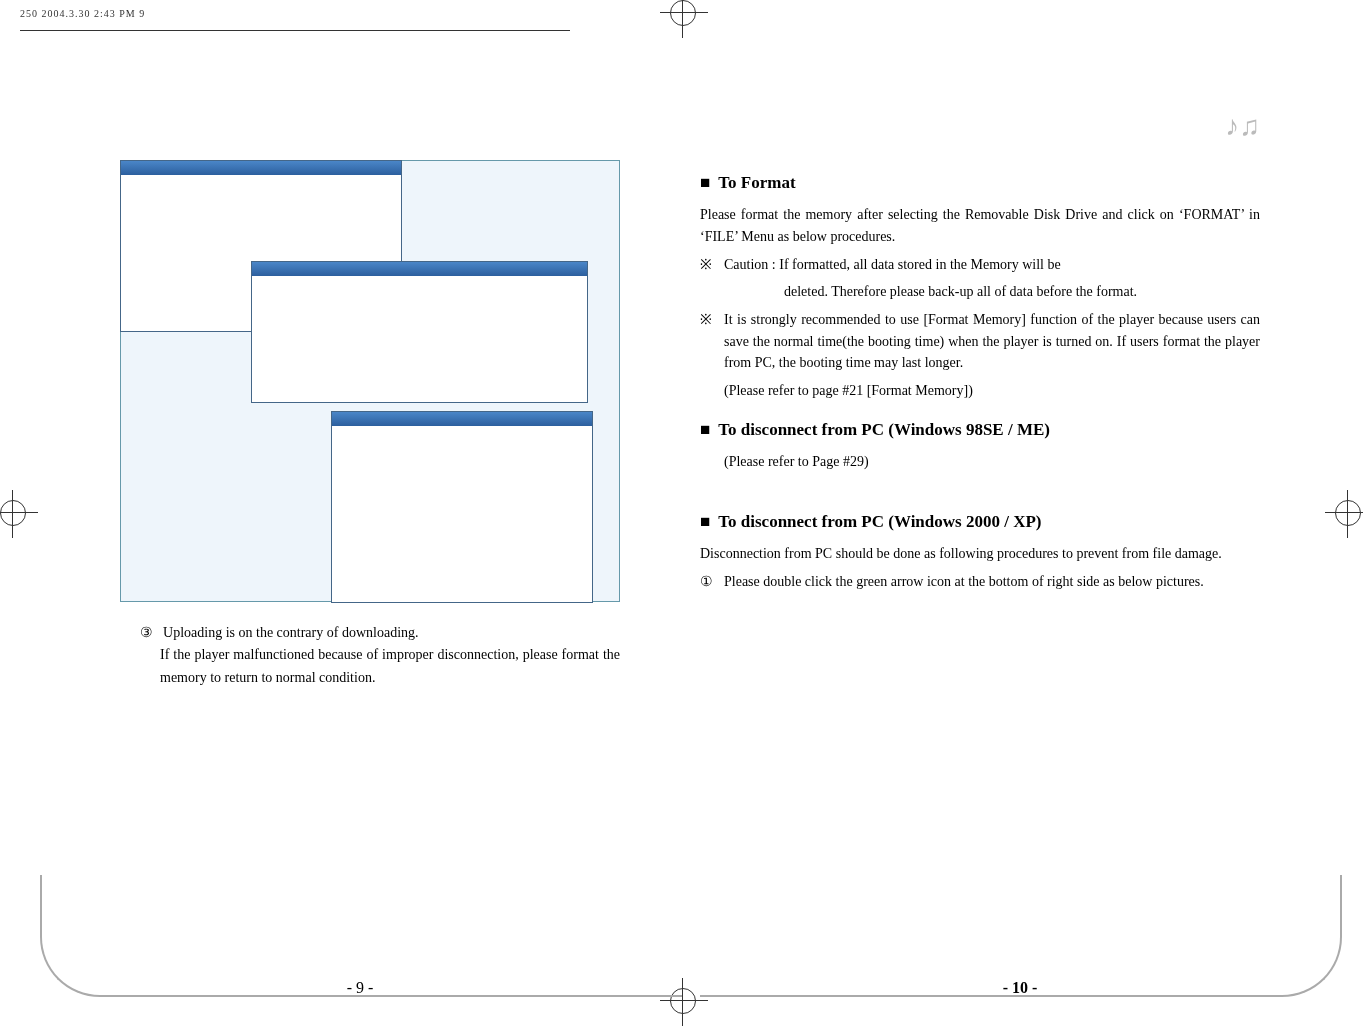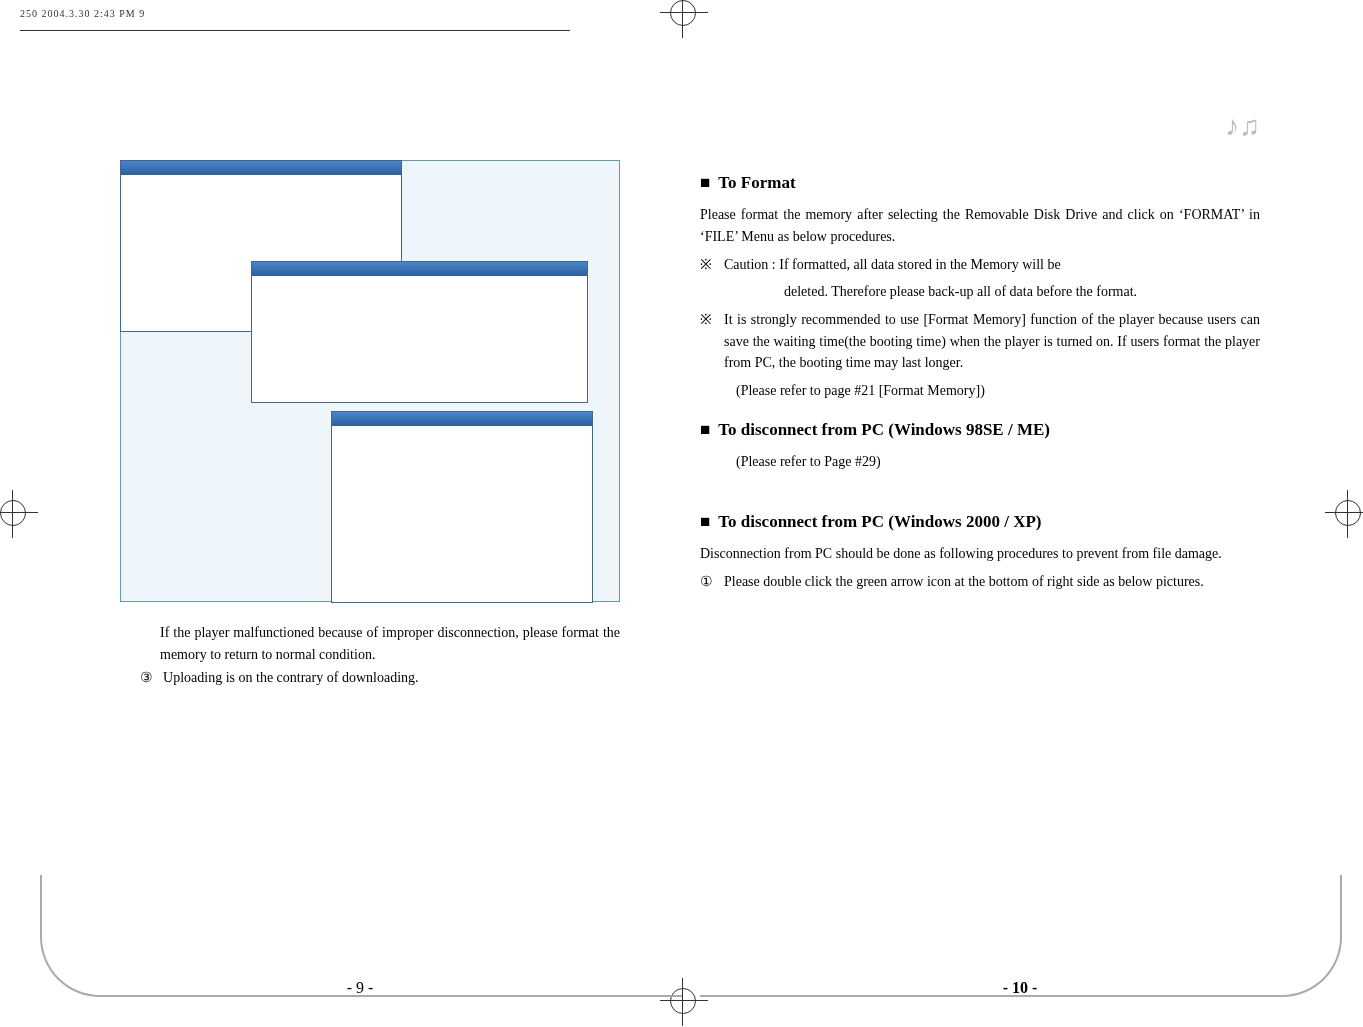--- a/index.html
+++ b/index.html
@@ -125,21 +125,21 @@
       flex: 0 0 24px;
     }
     .note-body {
       flex: 1;
     }
     .indent-continue {
       margin-left: 84px;
       text-align: justify;
     }
     .sub-parens {
-      margin-left: 36px;
+      margin-left: 24px;
       margin-top: 2px;
     }
     .page-number {
       position: absolute;
       bottom: 30px;
       width: 640px;
       text-align: center;
       font-size: 16px;
     }
     .page-number-left { left: 40px; }
@@ -198,45 +198,45 @@
         <div class="explorer-titlebar"></div>
       </div>
     <div class="explorer-window win2">
         <div class="explorer-titlebar"></div>
       </div>
     <div class="explorer-window win3">
         <div class="explorer-titlebar"></div>
       </div>
   </div>
   <div class="figure-text">
-    <p style="margin-left:20px;">If the player malfunctioned because of improper disconnection, please format the memory to return to normal condition.</p>
     <p>
       <span>③</span>
       &nbsp;
       <span>Uploading is on the contrary of downloading.</span>
     </p>
+    <p style="margin-left:20px;">If the player malfunctioned because of improper disconnection, please format the memory to return to normal condition.</p>
   </div>
 </div>
 
 <div class="page page-right">
   <div class="music-icon">♪♫</div>
   <div class="right-content">
 
     <div class="section-heading">To Format</div>
     <div class="body-para">Please format the memory after selecting the Removable Disk Drive and click on ‘FORMAT’ in ‘FILE’ Menu as below procedures.</div>
 
     <div class="note-item">
       <div class="note-mark">※</div>
       <div class="note-body">Caution : If formatted, all data stored in the Memory will be</div>
     </div>
     <div class="indent-continue">deleted. Therefore please back-up all of data before the format.</div>
 
     <div class="note-item">
       <div class="note-mark">※</div>
-      <div class="note-body">It is strongly recommended to use [Format Memory] function of the player because users can save the waiting time(the booting time) when the player is turned on. If users format the player from PC, the booting time may last longer.</div>
+      <div class="note-body">It is strongly recommended to use [Format Memory] function of the player because users can save the normal time(the booting time) when the player is turned on. If users format the player from PC, the booting time may last longer.</div>
     </div>
     <div class="sub-parens">(Please refer to page #21 [Format Memory])</div>
 
     <div class="section-heading" style="margin-top:15px;">To disconnect from PC (Windows 98SE / ME)</div>
     <div class="sub-parens">(Please refer to Page #29)</div>
 
     <div class="section-heading" style="margin-top:36px;">To disconnect from PC (Windows 2000 / XP)</div>
     <div class="body-para">Disconnection from PC should be done as following procedures to prevent from file damage.</div>
 
     <div class="note-item">

